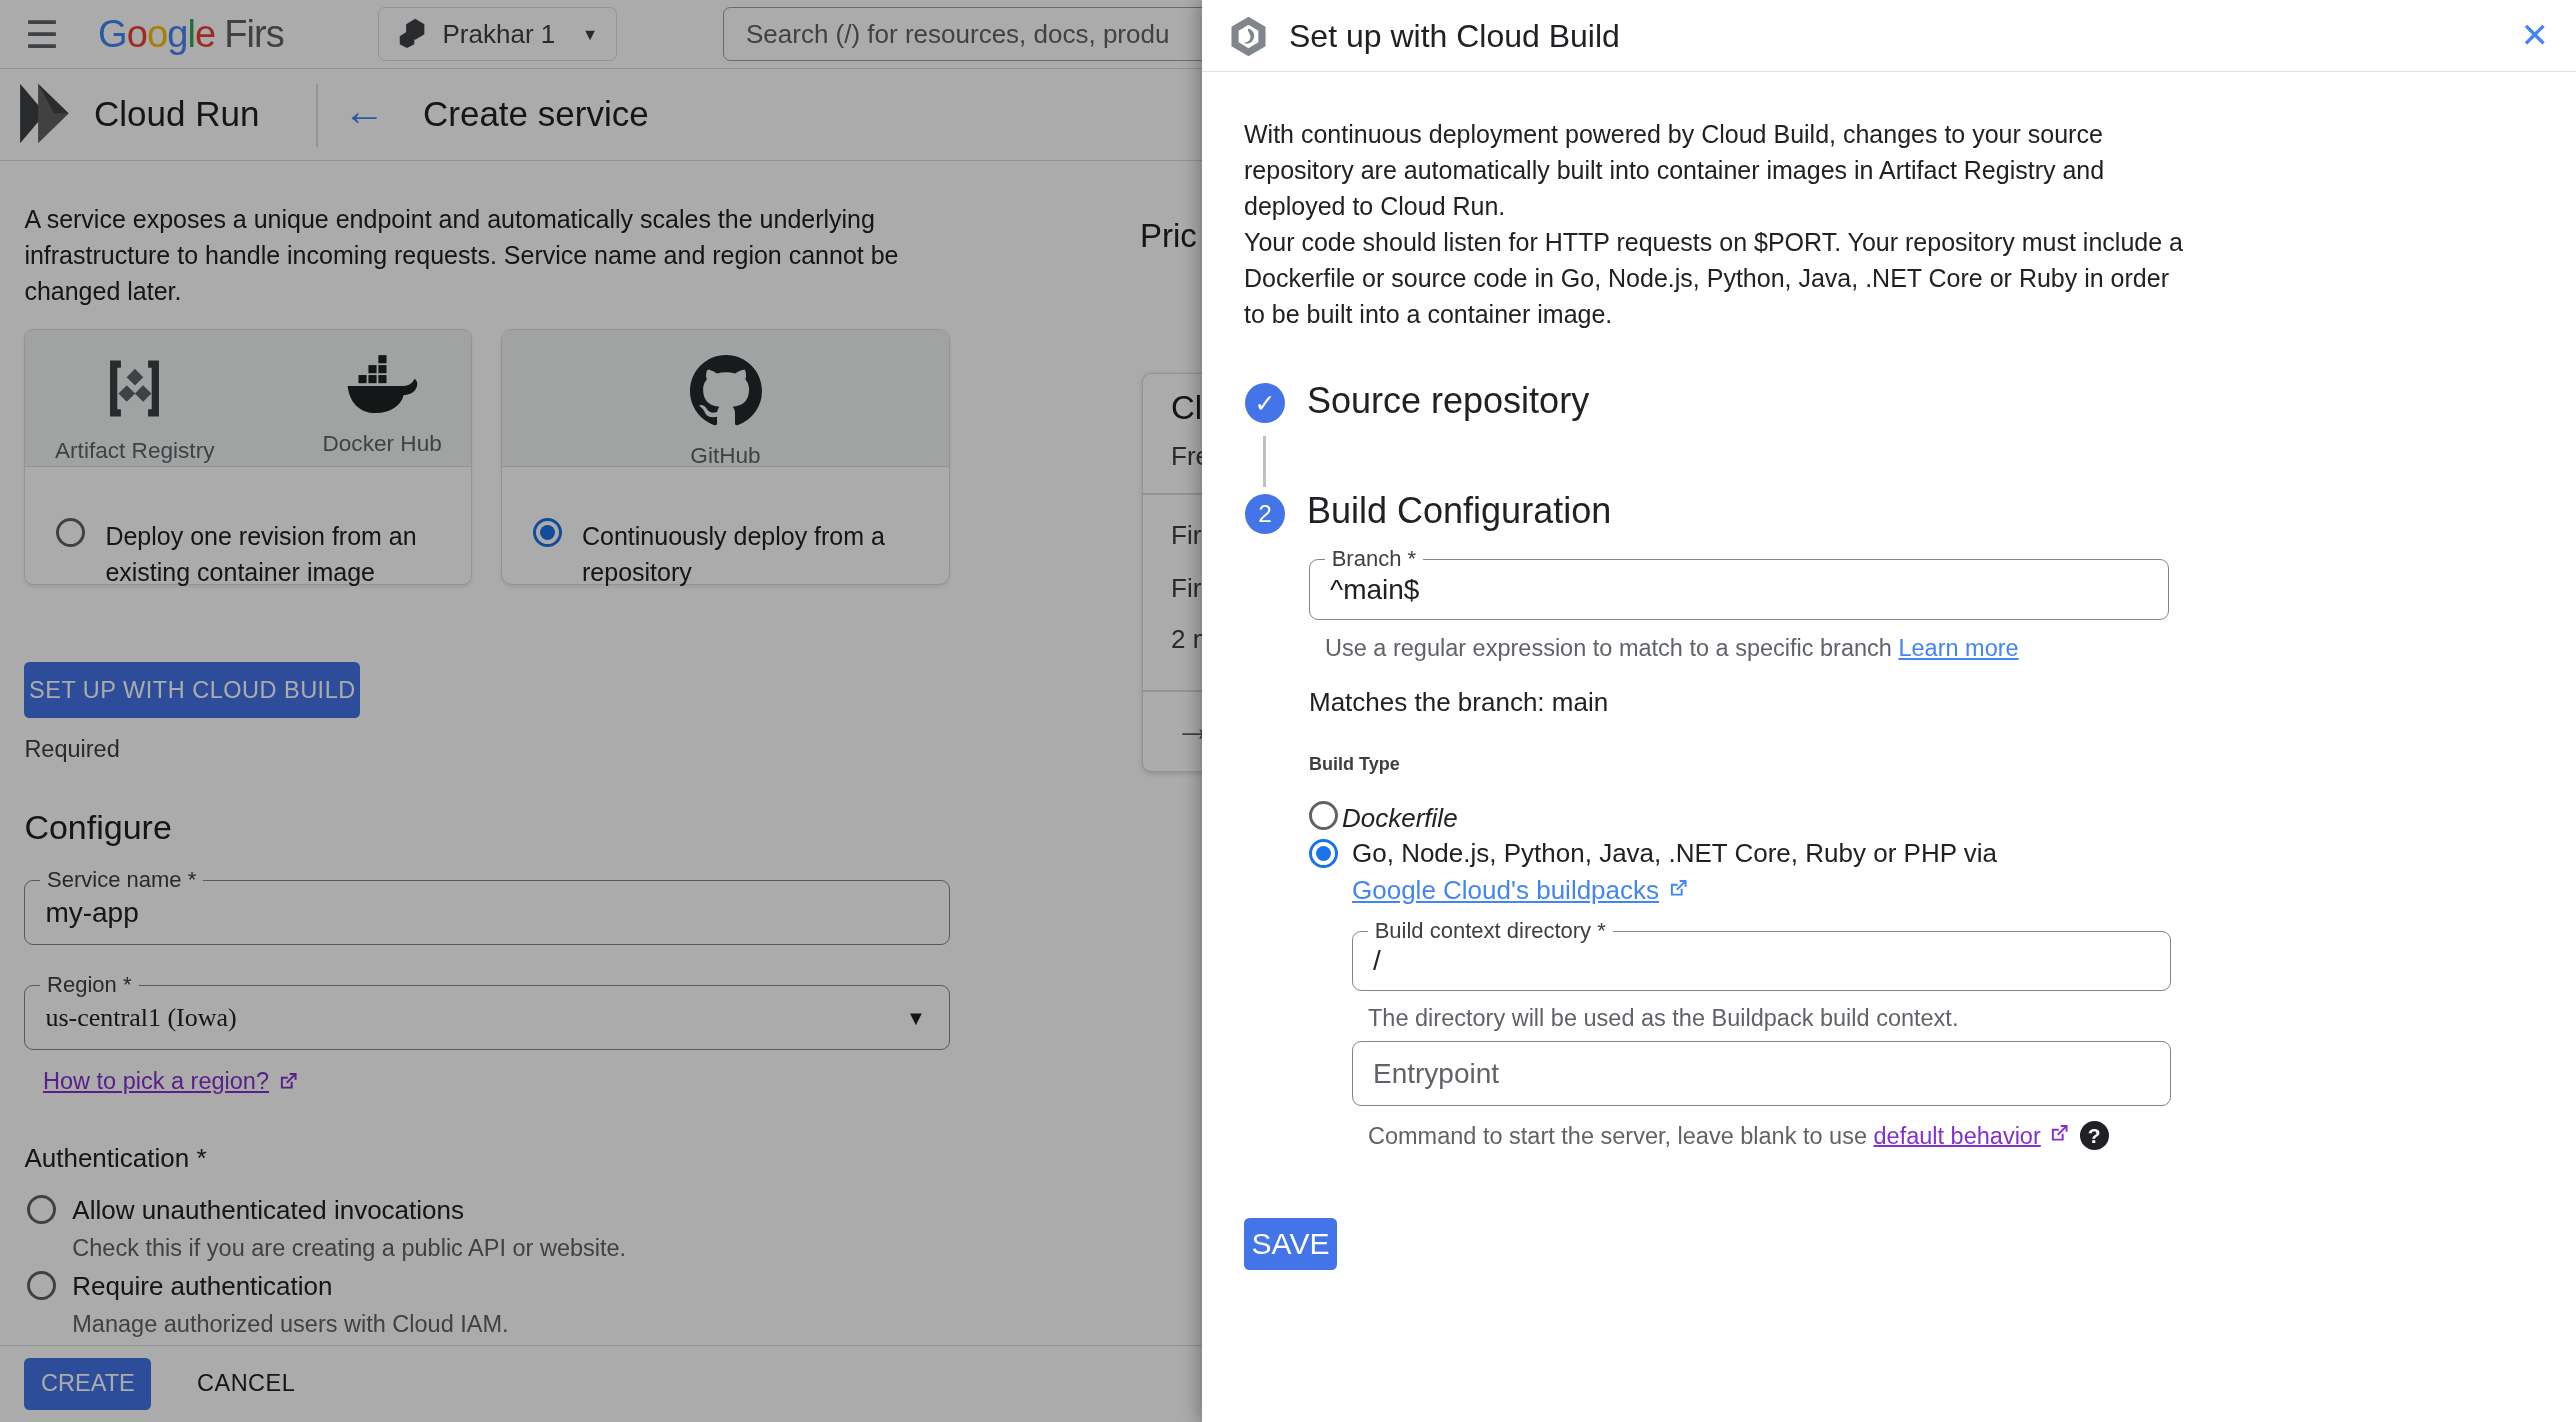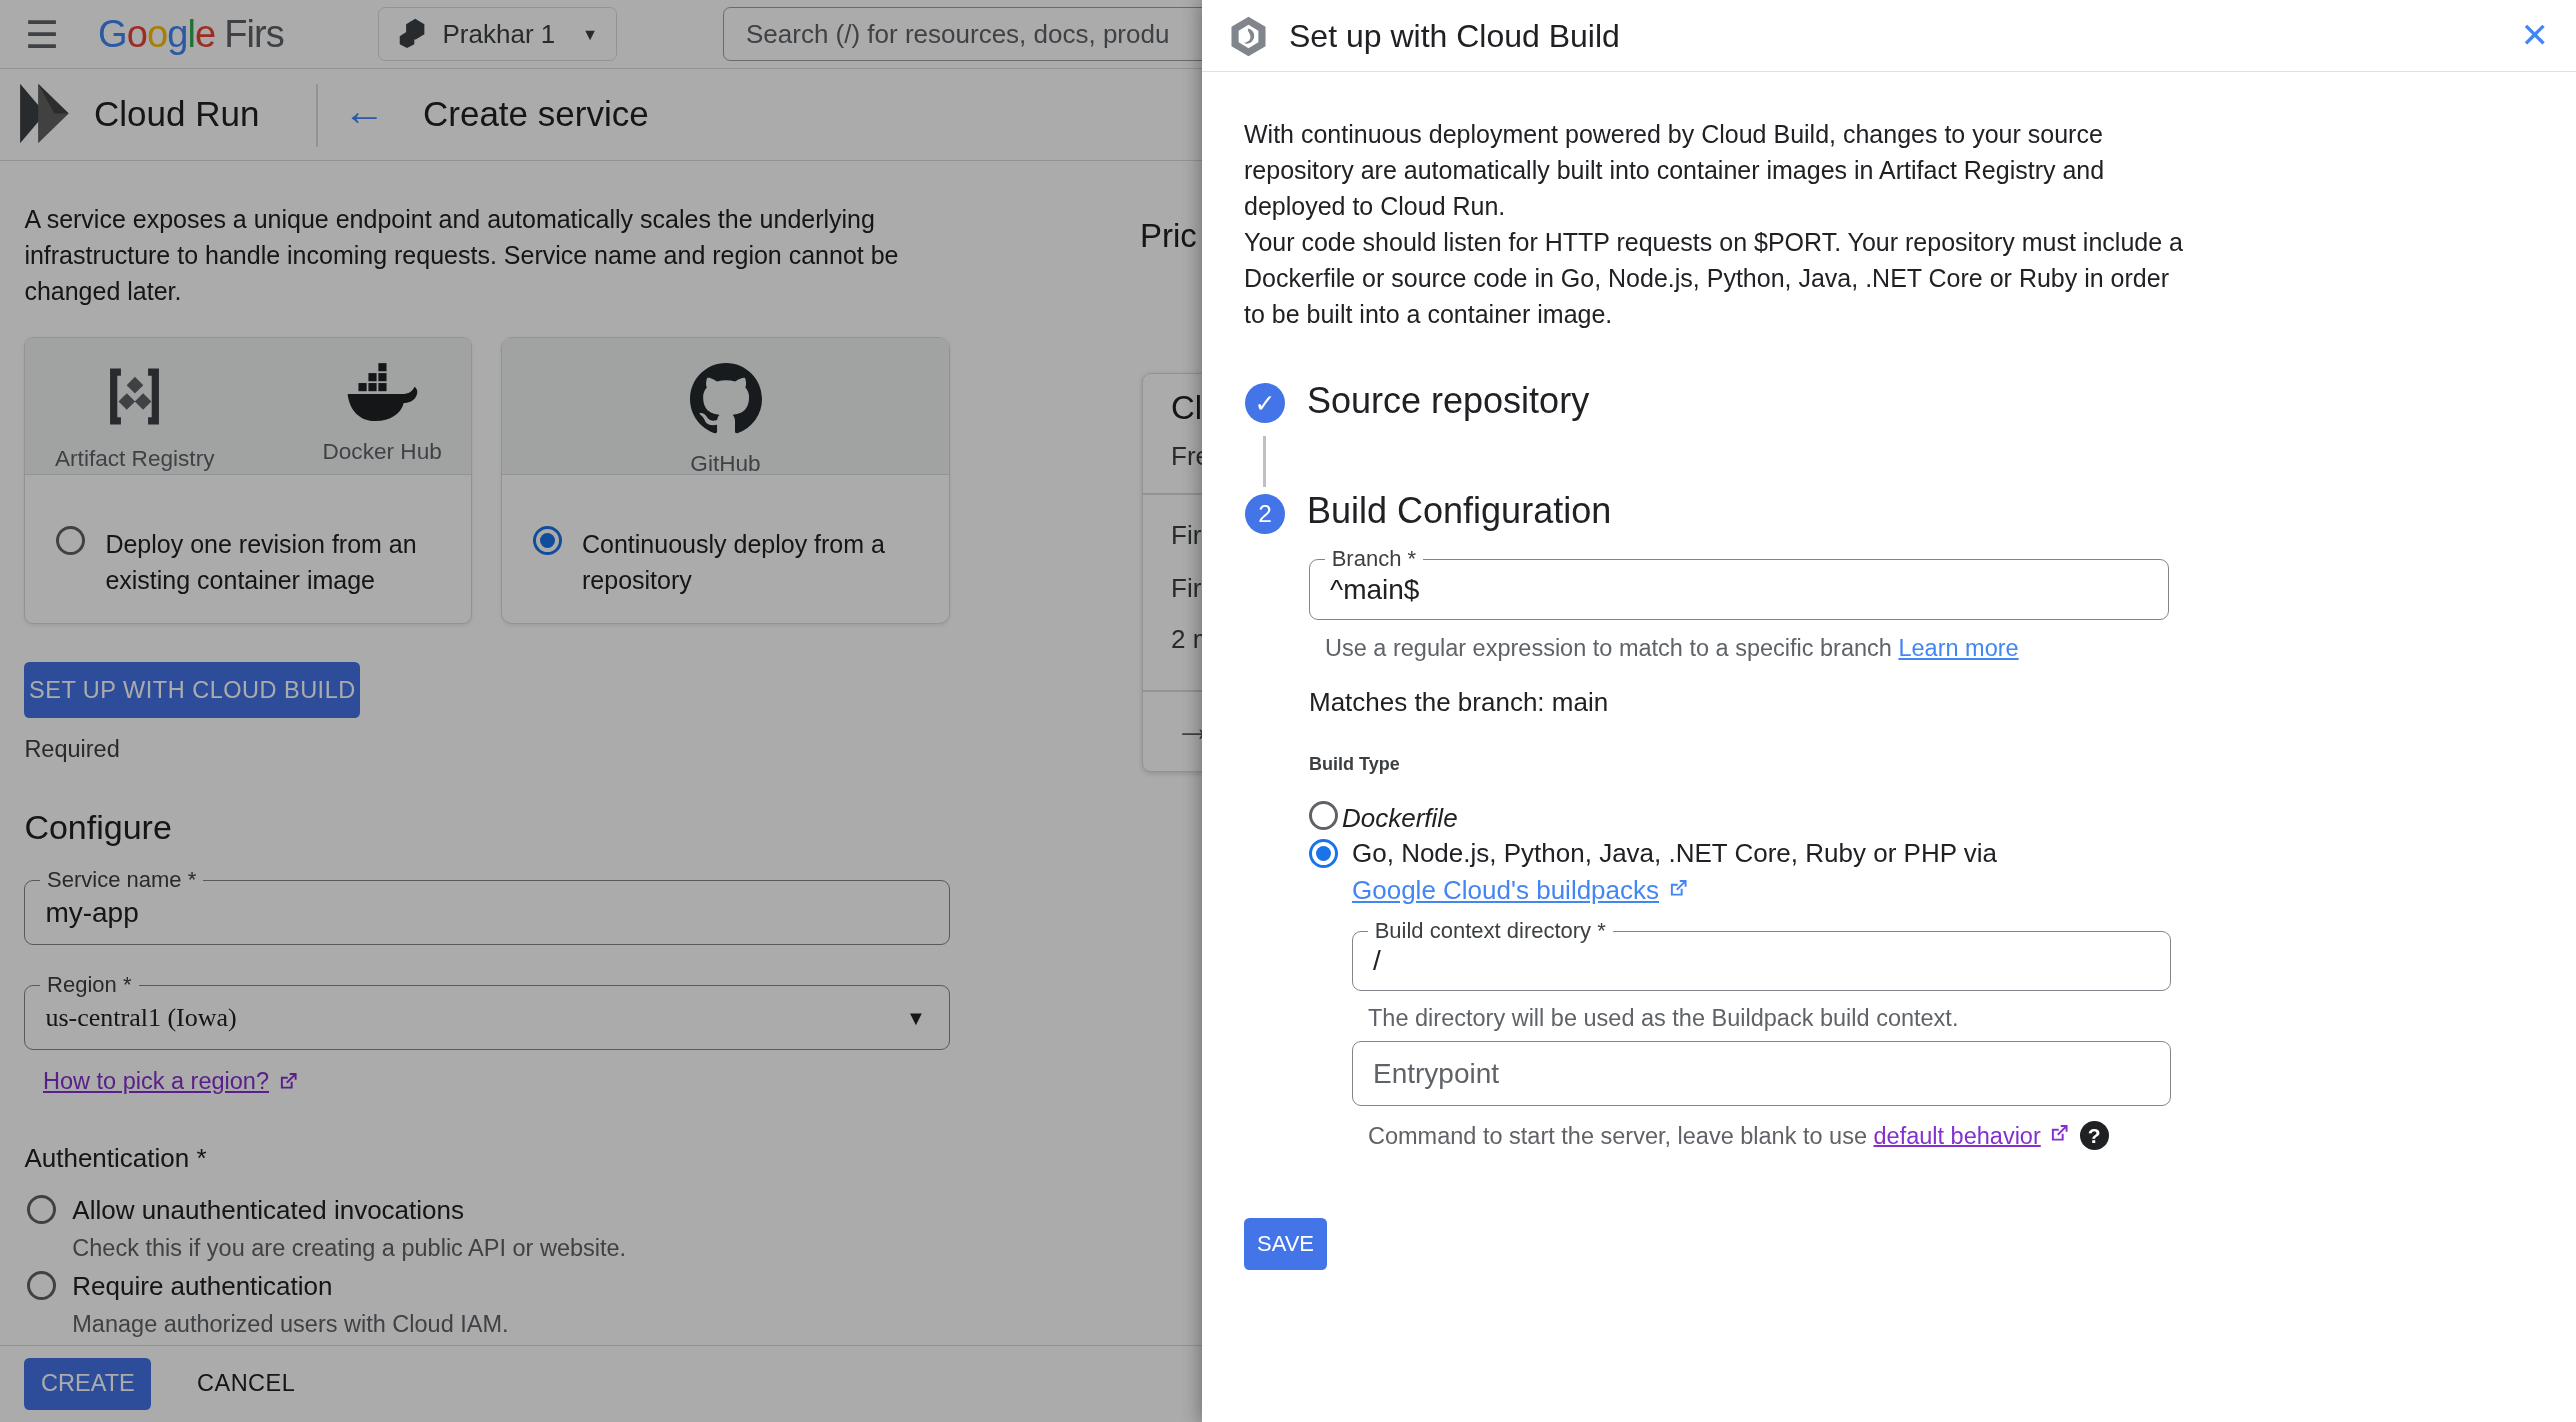--- a/index.html
+++ b/index.html
@@ -29,21 +29,21 @@
   
   .subheader { position:absolute; left:0; top:69px; width:2576px; height:92px; background:#fff; border-bottom:1.8px solid #dadce0; z-index:1; }
   .cloudrun-logo { position:absolute; left:18px; top:12.7px; }
   .product-name { position:absolute; left:94px; top:25px; font-size:35px; color:#202124; }
   .vdiv { position:absolute; left:316px; top:14.5px; width:1.8px; height:63px; background:#dadce0; }
   .back-arrow { position:absolute; left:343px; top:18px; font-size:42px; color:#4285f4; cursor:pointer; }
   .page-title { position:absolute; left:423px; top:25px; font-size:35px; color:#202124; }
   
   .content { position:absolute; left:0; top:161px; width:2576px; height:1184px; background:#fff; }
   .intro { position:absolute; left:24.4px; top:40px; width:926px; font-size:25px; line-height:36px; color:#202124; }
-  .dep-card { position:absolute; top:176px; height:287px; border:1.8px solid #dadce0; border-radius:9px; background:#fff; box-shadow:0 1.8px 3.6px rgba(0,0,0,.08); }
+  .dep-card { position:absolute; top:168px; height:256px; border:1.8px solid #dadce0; border-radius:9px; background:#fff; box-shadow:0 1.8px 3.6px rgba(0,0,0,.08); }
   .dep-card .icon-zone { height:137px; background:#f1f3f4; border-bottom:1.8px solid #dadce0; border-radius:7.2px 7.2px 0 0; display:flex; justify-content:center; align-items:flex-start; gap:108px; padding-top:25px; }
   .icon-cell { display:flex; flex-direction:column; align-items:center; gap:12.7px; }
   .icon-cell .ic-label { font-size:22.6px; color:#5f6368; }
   .dep-card .opt-zone { display:flex; gap:20px; padding:51px 0 0 31px; align-items:flex-start; }
   .radio { width:29px; height:29px; min-width:29px; border:3.6px solid #5f6368; border-radius:50%; background:#fff; cursor:pointer; position:relative; }
   .radio.sel { border-color:#1a73e8; }
   .radio.sel::after { content:""; position:absolute; inset:3.6px; background:#1a73e8; border-radius:50%; }
   .opt-label { font-size:25px; line-height:36px; color:#202124; }
   .btn { border:none; border-radius:5.4px; color:#fff; font-family:"Liberation Sans",sans-serif; cursor:pointer; }
   .setup-btn { position:absolute; left:24.4px; top:501px; width:336px; height:56px; font-size:23.5px; letter-spacing:0.5px; }
@@ -97,21 +97,21 @@
   .buildtype-h { position:absolute; left:107px; top:754px; font-size:18px; font-weight:700; color:#3c4043; }
   .bt-radio1 { position:absolute; left:107px; top:801px; }
   .bt-radio1-label { position:absolute; left:140px; top:803px; font-size:26px; color:#202124; cursor:pointer;font-style:italic; }
   .bt-radio2 { position:absolute; left:107px; top:839px; }
   .bt-radio2-label { position:absolute; left:150px; top:835px; width:734px; font-size:26px; line-height:37px; color:#202124; cursor:pointer; }
   .ctx-field { left:150px; top:931px; width:819px; height:60px; }
   .ctx-helper { position:absolute; left:166px; top:1005px; font-size:23.5px; color:#5f6368; }
   .entry-field { left:150px; top:1041px; width:819px; height:65px; }
   .entry-helper { position:absolute; left:166px; top:1121px; font-size:23.5px; color:#5f6368; display:flex; align-items:center; gap:9px; }
   .help-icon { width:29px; height:29px; border-radius:50%; background:#202124; color:#fff; font-size:21px; font-weight:bold; display:inline-flex; align-items:center; justify-content:center; cursor:pointer; }
-  .save-btn { position:absolute; left:42px; top:1218px; width:83px; height:52px; font-size:22px; }
+  .save-btn { position:absolute; left:42px; top:1218px; width:93px; height:52px; font-size:30px; }
   .ext-ico { display:inline-block; vertical-align:-1.8px; }
 </style>
 </head>
 <body>
 
 <div id="screen">
 
   <div class="topbar">
     <div class="menu-btn">☰</div>
     <div class="logo">

